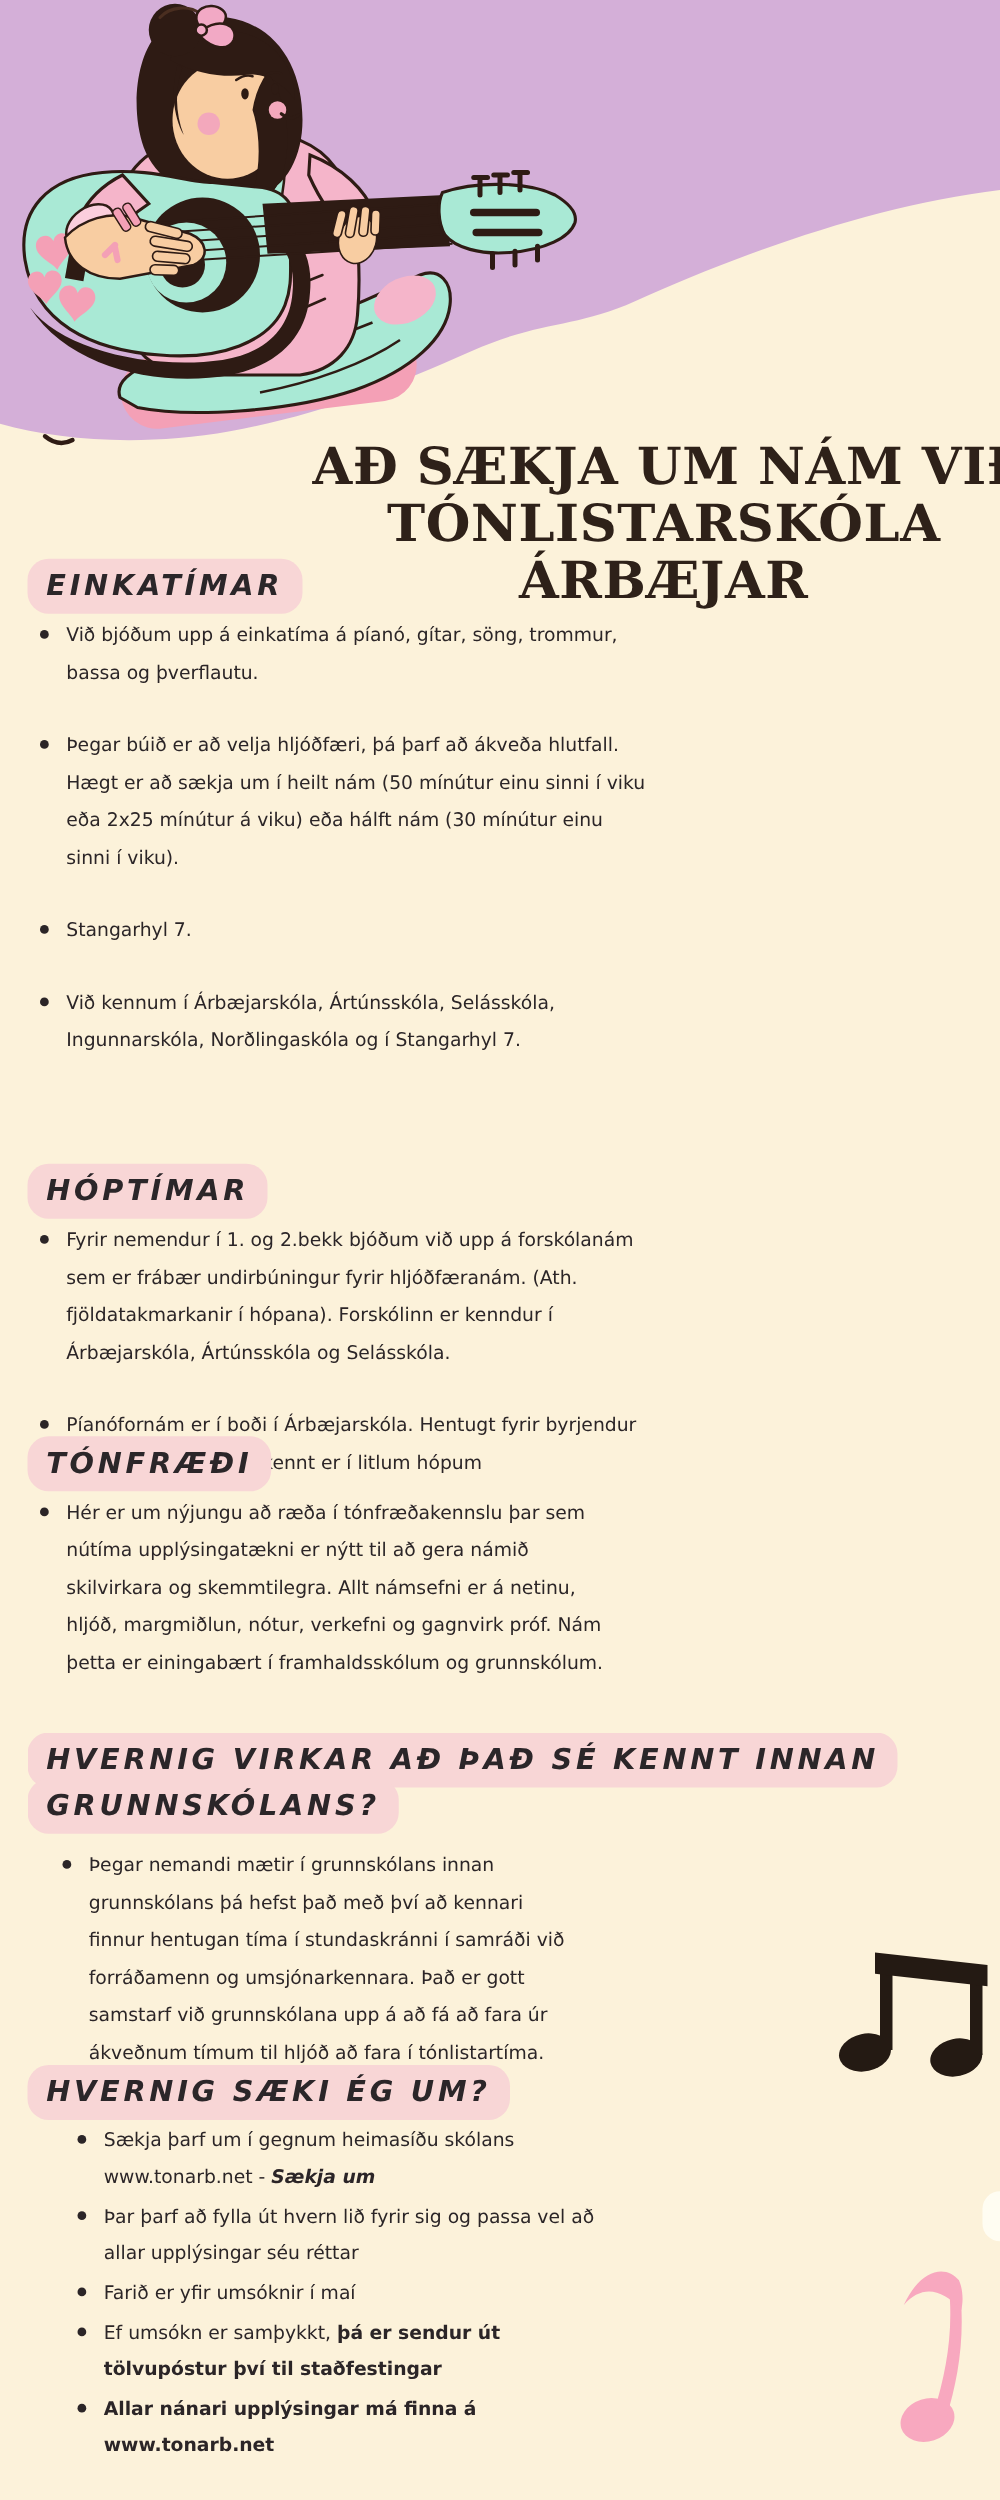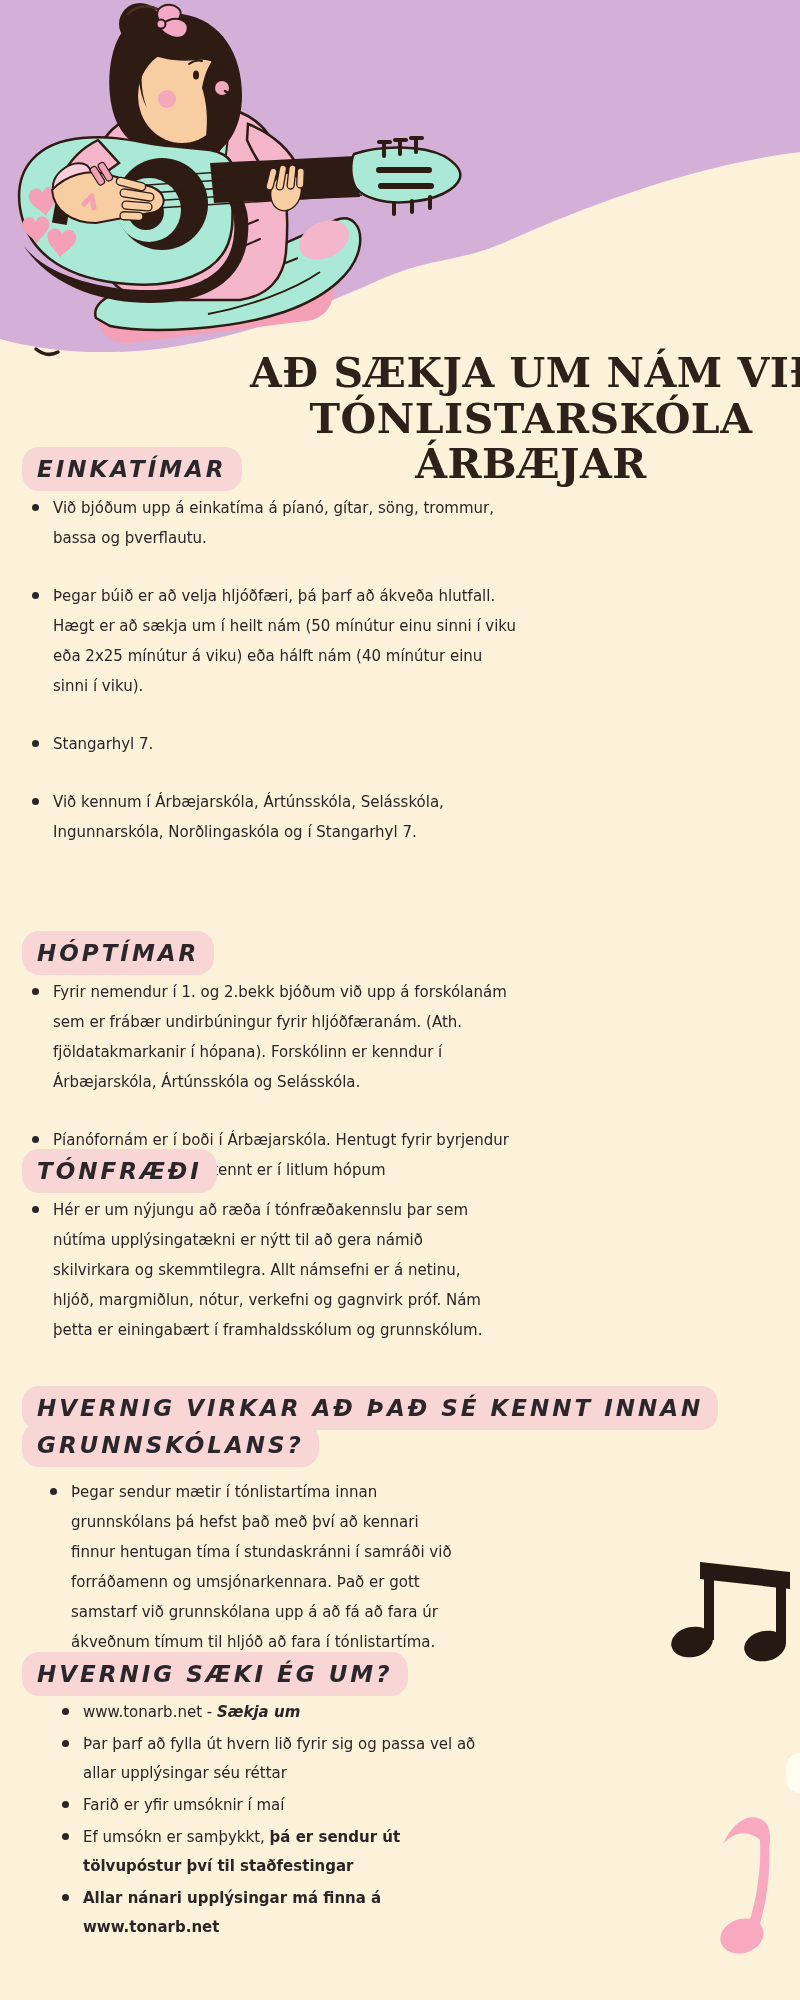--- a/index.html
+++ b/index.html
@@ -168,21 +168,21 @@
             <div class="txt">
               <div class="ln"><span>Við bjóðum upp á einkatíma á píanó, gítar, söng, trommur,</span></div>
               <div class="ln"><span>bassa og þverflautu.</span></div>
             </div>
           </div>
           <div class="item">
             <span class="dot"></span>
             <div class="txt">
               <div class="ln"><span>Þegar búið er að velja hljóðfæri, þá þarf að ákveða hlutfall.</span></div>
               <div class="ln"><span>Hægt er að sækja um í heilt nám (50 mínútur einu sinni í viku</span></div>
-              <div class="ln"><span>eða 2x25 mínútur á viku) eða hálft nám (40 mínútur einu</span></div>
+              <div class="ln"><span>eða 2x25 mínútur á viku) eða hálft nám (30 mínútur einu</span></div>
               <div class="ln"><span>sinni í viku).</span></div>
             </div>
           </div>
           <div class="item">
             <span class="dot"></span>
             <div class="txt">
               <div class="ln"><span>Stangarhyl 7.</span></div>
             </div>
           </div>
           <div class="item">
@@ -229,36 +229,37 @@
             </div>
           </div>
         </div>
       </section>
       <section class="sec sec4">
         <div class="badge-row"><span class="badge">HVERNIG VIRKAR AÐ ÞAÐ SÉ KENNT INNAN<br>GRUNNSKÓLANS?</span></div>
         <div class="list">
           <div class="item">
             <span class="dot"></span>
             <div class="txt">
-              <div class="ln"><span>Þegar sendur mætir í tónlistartíma innan</span></div>
+              <div class="ln"><span>Þegar nemandi mætir í grunnskólans innan</span></div>
               <div class="ln"><span>grunnskólans þá hefst það með því að kennari</span></div>
               <div class="ln"><span>finnur hentugan tíma í stundaskránni í samráði við</span></div>
               <div class="ln"><span>forráðamenn og umsjónarkennara. Það er gott</span></div>
               <div class="ln"><span>samstarf við grunnskólana upp á að fá að  fara úr</span></div>
               <div class="ln"><span>ákveðnum tímum til hljóð að fara í tónlistartíma.</span></div>
             </div>
           </div>
         </div>
       </section>
       <section class="sec sec5">
         <div class="badge-row"><span class="badge">HVERNIG SÆKI ÉG UM?</span></div>
         <div class="list">
           <div class="item">
             <span class="dot"></span>
             <div class="txt">
+              <div class="ln"><span>Sækja þarf um í gegnum heimasíðu skólans</span></div>
               <div class="ln"><span>www.tonarb.net - </span><span class="b i">Sækja um</span></div>
             </div>
           </div>
           <div class="item">
             <span class="dot"></span>
             <div class="txt">
               <div class="ln"><span>Þar þarf að fylla út hvern lið fyrir sig og passa vel að</span></div>
               <div class="ln"><span>allar upplýsingar séu réttar</span></div>
             </div>
           </div>

